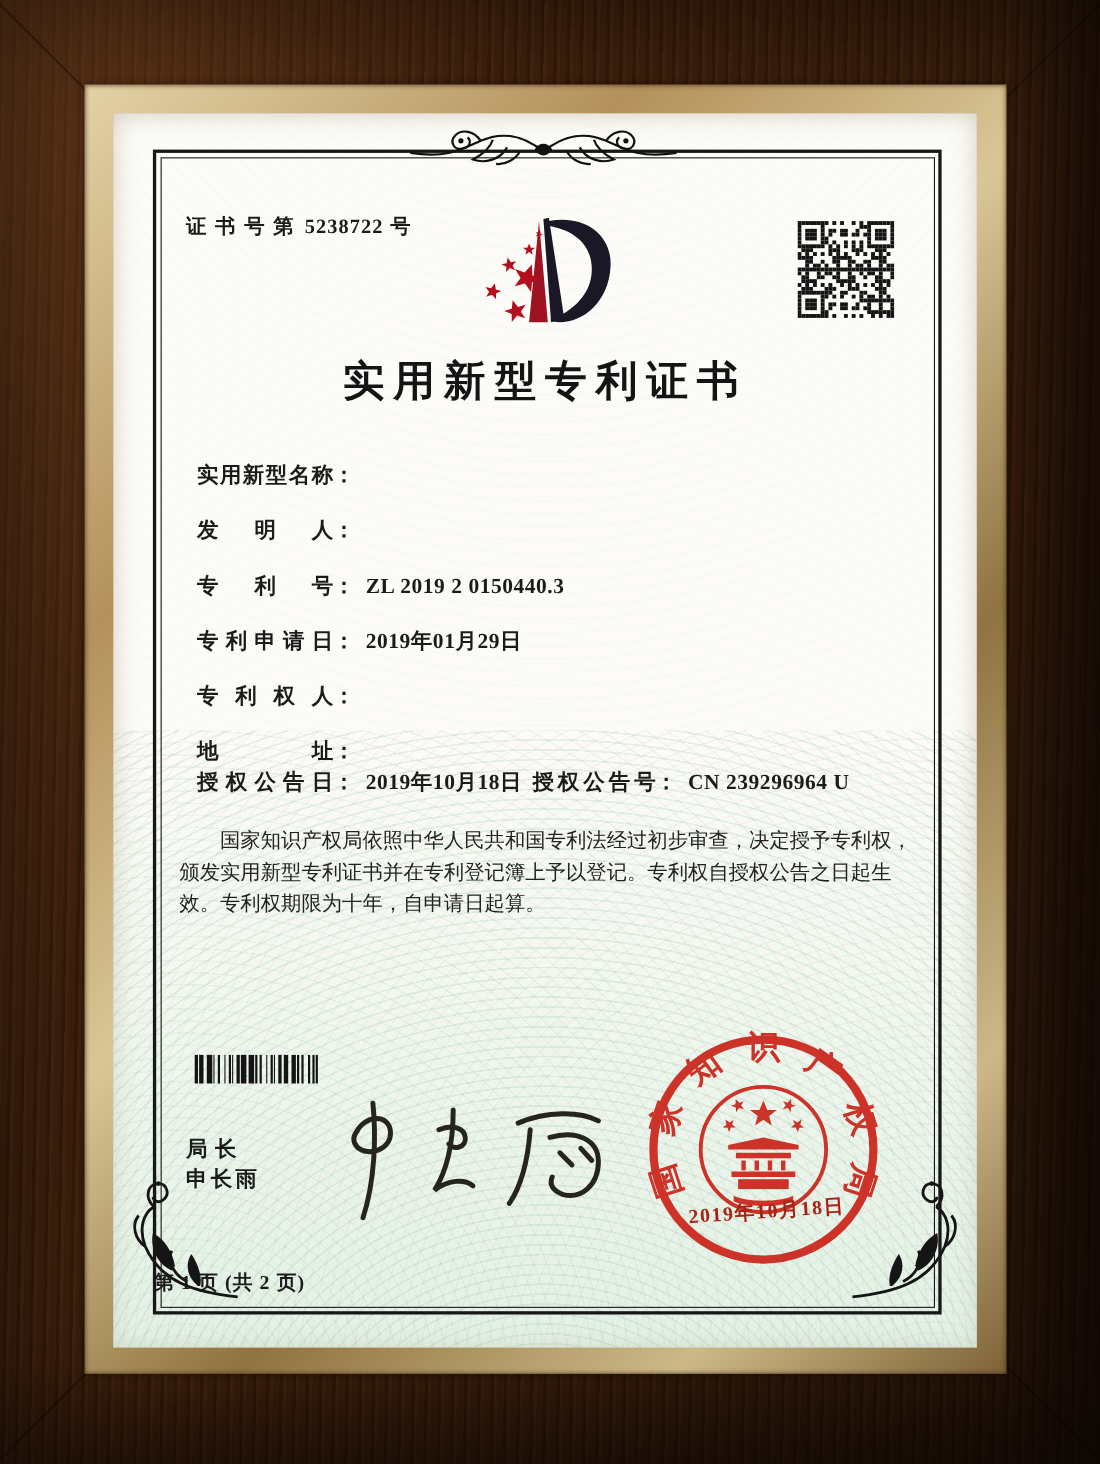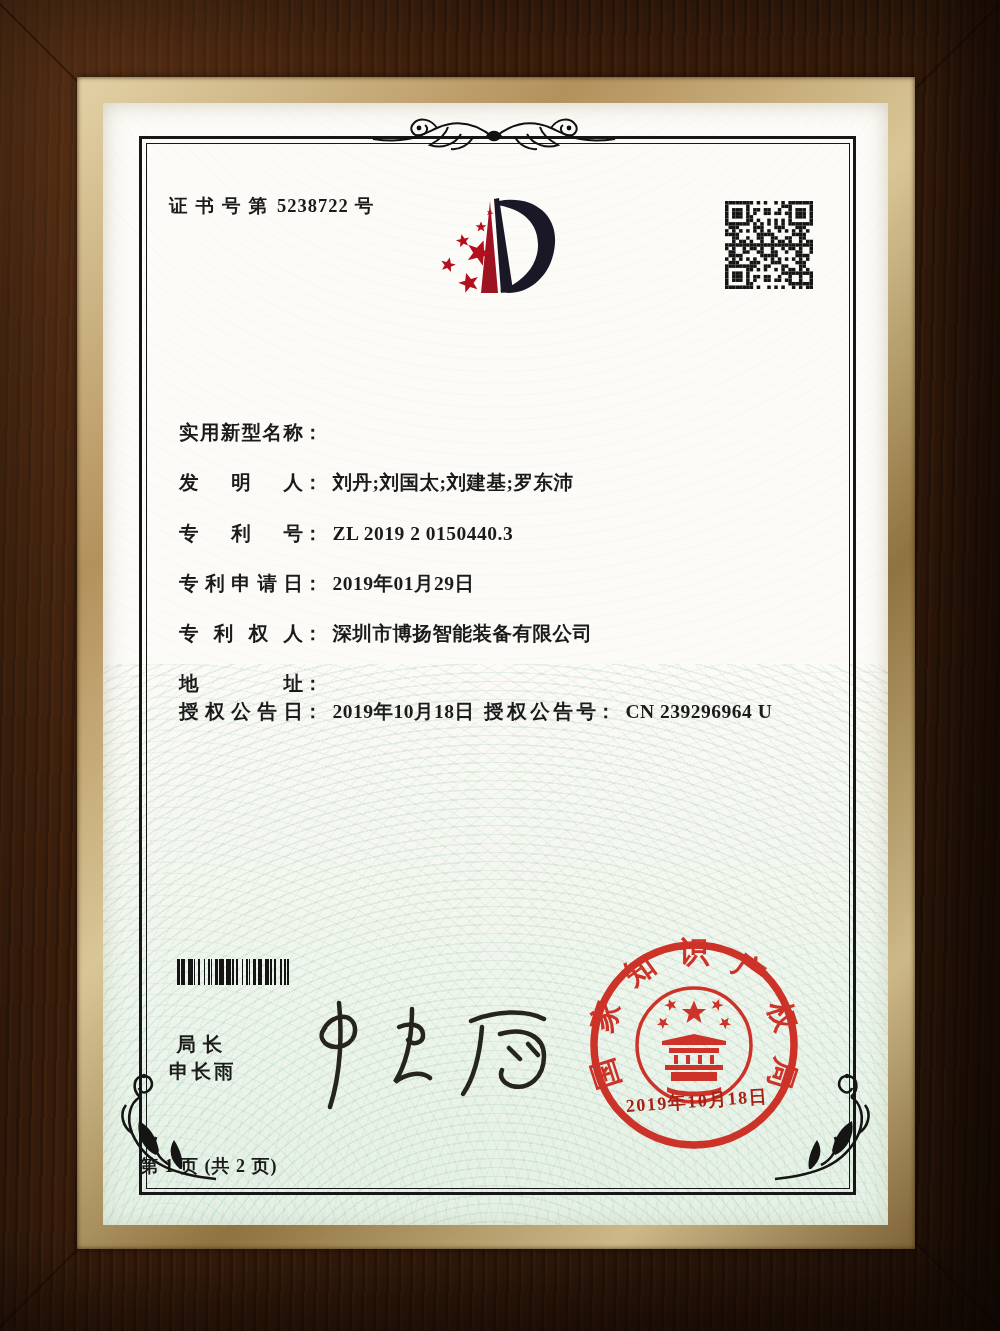--- a/index.html
+++ b/index.html
@@ -50,21 +50,21 @@
   .flabel{width:124px;display:inline-flex;justify-content:space-between;flex-shrink:0;}
   .fcolon{margin-right:10px;flex-shrink:0;}
   .fval{letter-spacing:.5px;}
   .addr-val{width:500px;line-height:1.45;}
   .grant-no{position:absolute;left:305px;top:0;display:flex;}
   .grant-no .flabel{width:112px;}
   .bodytext{position:absolute;left:60px;top:648px;width:672px;font-size:18.5px;line-height:28.6px;color:#222;}
   .bodytext p{margin:0;text-indent:2em;font-weight:500;}
   .barcode{position:absolute;left:74px;top:856px;width:220px;height:26px;display:flex;align-items:stretch;}
   .barcode i{display:block;height:100%;flex:0 0 auto;}
-  .minister{position:absolute;left:66px;top:928px;font-size:19.5px;font-weight:700;text-align:center;}
+  .minister{position:absolute;left:66px;top:928px;font-size:19.5px;font-weight:700;}
   .minister .m-title{letter-spacing:7px;display:block;}
   .minister .m-name{letter-spacing:3px;display:block;}
   .signature{position:absolute;left:168px;top:890px;}
   .seal{position:absolute;left:476px;top:826px;width:234px;height:238px;}
   .seal svg{position:absolute;left:0;top:0;}
   .seal-date{position:absolute;left:6px;top:160px;width:224px;text-align:center;color:#a82114;
     font-size:18px;font-weight:700;letter-spacing:1.5px;transform:rotate(-4deg);}
   .footer{position:absolute;left:37px;top:1051px;width:711px;text-align:left;font-size:18px;font-weight:600;letter-spacing:1px;}
   .seal-text-group{font-size:30px;font-weight:700;fill:#cb2318;font-family:"Liberation Serif",serif;}
 </style>
@@ -475,41 +475,41 @@
         <rect x="31.68" y="84.48" width="3.52" height="3.52" fill="#141414"></rect>
         <rect x="42.24" y="84.48" width="3.52" height="3.52" fill="#141414"></rect>
         <rect x="49.28" y="84.48" width="3.52" height="3.52" fill="#141414"></rect>
         <rect x="56.32" y="84.48" width="3.52" height="3.52" fill="#141414"></rect>
         <rect x="66.88" y="84.48" width="3.52" height="3.52" fill="#141414"></rect>
         <rect x="73.92" y="84.48" width="3.52" height="3.52" fill="#141414"></rect>
         <rect x="80.96" y="84.48" width="3.52" height="3.52" fill="#141414"></rect>
         <rect x="84.48" y="84.48" width="3.52" height="3.52" fill="#141414"></rect>
       </svg>
 
+    <div class="title">实用新型专利证书</div>
 
     <div class="fields">
       <div class="frow">
         <span class="flabel">
             <span>实</span>
             <span>用</span>
             <span>新</span>
             <span>型</span>
             <span>名</span>
             <span>称</span>
           </span>
           <span class="fcolon">：</span>
       </div>
       <div class="frow">
         <span class="flabel">
             <span>发</span>
             <span>明</span>
             <span>人</span>
           </span>
           <span class="fcolon">：</span>
-          <span class="fval">刘丹;刘国太;刘建基;罗东沛</span>
       </div>
       <div class="frow">
         <span class="flabel">
             <span>专</span>
             <span>利</span>
             <span>号</span>
           </span>
           <span class="fcolon">：</span>
           <span class="fval">ZL 2019 2 0150440.3</span>
       </div>
@@ -525,21 +525,20 @@
           <span class="fval">2019年01月29日</span>
       </div>
       <div class="frow">
         <span class="flabel">
             <span>专</span>
             <span>利</span>
             <span>权</span>
             <span>人</span>
           </span>
           <span class="fcolon">：</span>
-          <span class="fval">深圳市博扬智能装备有限公司</span>
       </div>
       <div class="frow frow-address">
         <span class="flabel">
             <span>地</span>
             <span>址</span>
           </span>
           <span class="fcolon">：</span>
       </div>
       <div class="frow">
         <span class="flabel">
@@ -559,20 +558,21 @@
               <span>告</span>
               <span>号</span>
             </span>
             <span class="fcolon">：</span>
             <span class="fval">CN 239296964 U</span>
         </span>
       </div>
     </div>
 
     <div class="bodytext">
+      <p>国家知识产权局依照中华人民共和国专利法经过初步审查，决定授予专利权，颁发实用新型专利证书并在专利登记簿上予以登记。专利权自授权公告之日起生效。专利权期限为十年，自申请日起算。</p>
     </div>
 
     <div class="barcode">
         <i style="width: 2.84px; background: rgb(20, 20, 20);"></i>
         <i style="width: 1.42px; background: transparent;"></i>
         <i style="width: 4.26px; background: rgb(20, 20, 20);"></i>
         <i style="width: 2.84px; background: transparent;"></i>
         <i style="width: 4.26px; background: rgb(20, 20, 20);"></i>
         <i style="width: 1.42px; background: transparent;"></i>
         <i style="width: 1.42px; background: rgb(20, 20, 20);"></i>

